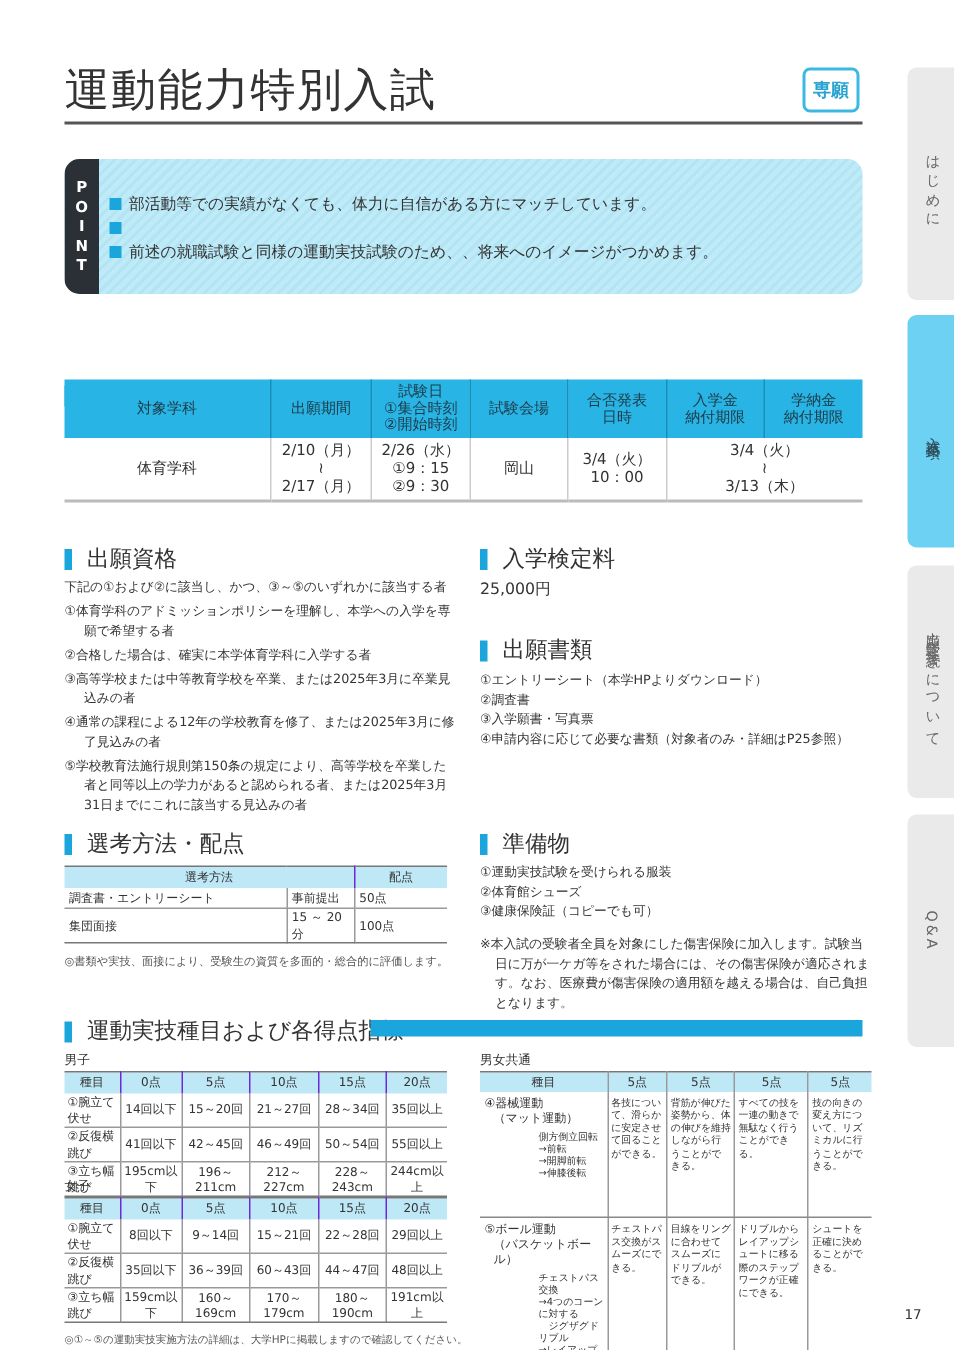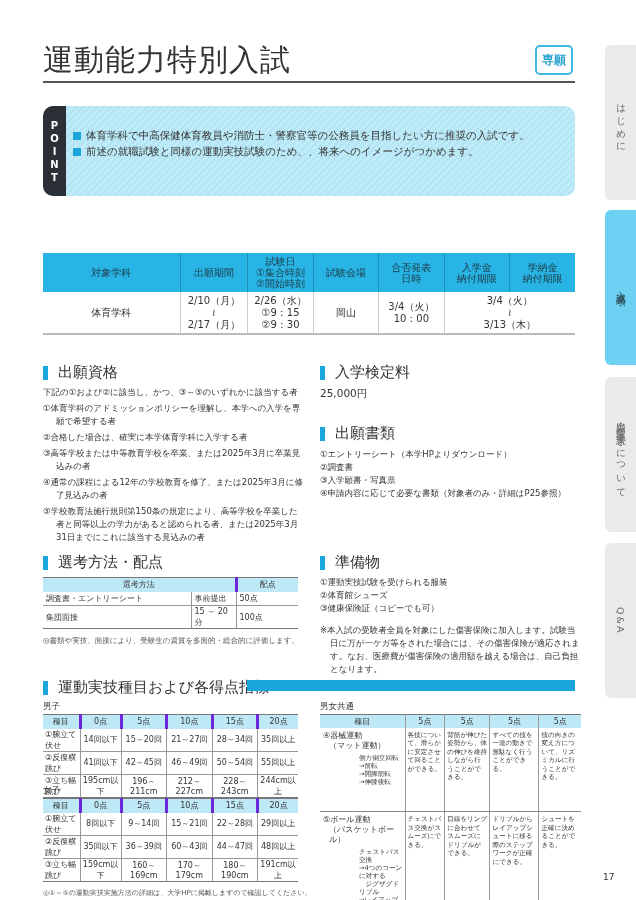--- a/index.html
+++ b/index.html
@@ -36,21 +36,21 @@
   .sched th:last-child { border-right: none; }
   .sched td { text-align: center; border-right: 1px solid #ccc; border-bottom: 2px solid #bbb; height: 42px; line-height: 12px; color: #333; }
   .sched td:last-child { border-right: none; }
 
   .text-block { position: absolute; font-size: 8.5px; line-height: 13px; color: #333; }
   .text-block .indent { padding-left: 13px; }
   .text-block p { margin-bottom: 3px; }
 
   
   .smtable { position: absolute; border-collapse: collapse; font-size: 8px; color: #333; }
-  .smtable th { background: #bfe8f6; font-weight: normal; height: 14px; border-top: 1.5px solid #777; border-right: 3px solid #6d28d9; text-align: center; }
+  .smtable th { background: #bfe8f6; font-weight: normal; height: 14px; border-top: 1.5px solid #777; border-right: 1px solid #6d28d9; text-align: center; }
   .smtable th:last-child { border-right: none; }
   .smtable td { height: 14px; border-bottom: 1px solid #999; border-right: 1px solid #999; padding: 0 3px; }
   .smtable td:last-child { border-right: none; }
   .smtable tr:last-child td { border-bottom: 1.5px solid #777; }
   .smtable.center td { text-align: center; padding: 0 1px; }
   .smtable.center td:first-child { text-align: left; padding-left: 2px; }
 
   .note { position: absolute; font-size: 7.5px; color: #555; }
   .gender { position: absolute; font-size: 8.5px; font-weight: normal; color: #333; }
 
@@ -78,21 +78,24 @@
     <div class="point-tab">
       <span>P</span>
       <span>O</span>
       <span>I</span>
       <span>N</span>
       <span>T</span>
     </div>
     <div class="point-list">
       <div class="point-item">
           <span class="sq"></span>
-          <span>体育学科で中高保健体育教員や消防士・警察官等の公務員を目指したい方に推奨の入試です。</span>
+          <span>部活動等での実績がなくても、体力に自信がある方にマッチしています。</span>
+        </div>
+      <div class="point-item">
+          <span class="sq"></span>
         </div>
       <div class="point-item">
           <span class="sq"></span>
           <span>前述の就職試験と同様の運動実技試験のため、、将来へのイメージがつかめます。</span>
         </div>
     </div>
   </div>
 
   <div class="side-tab" style="top:45px;height:155px;">
       <span>はじめに</span>

